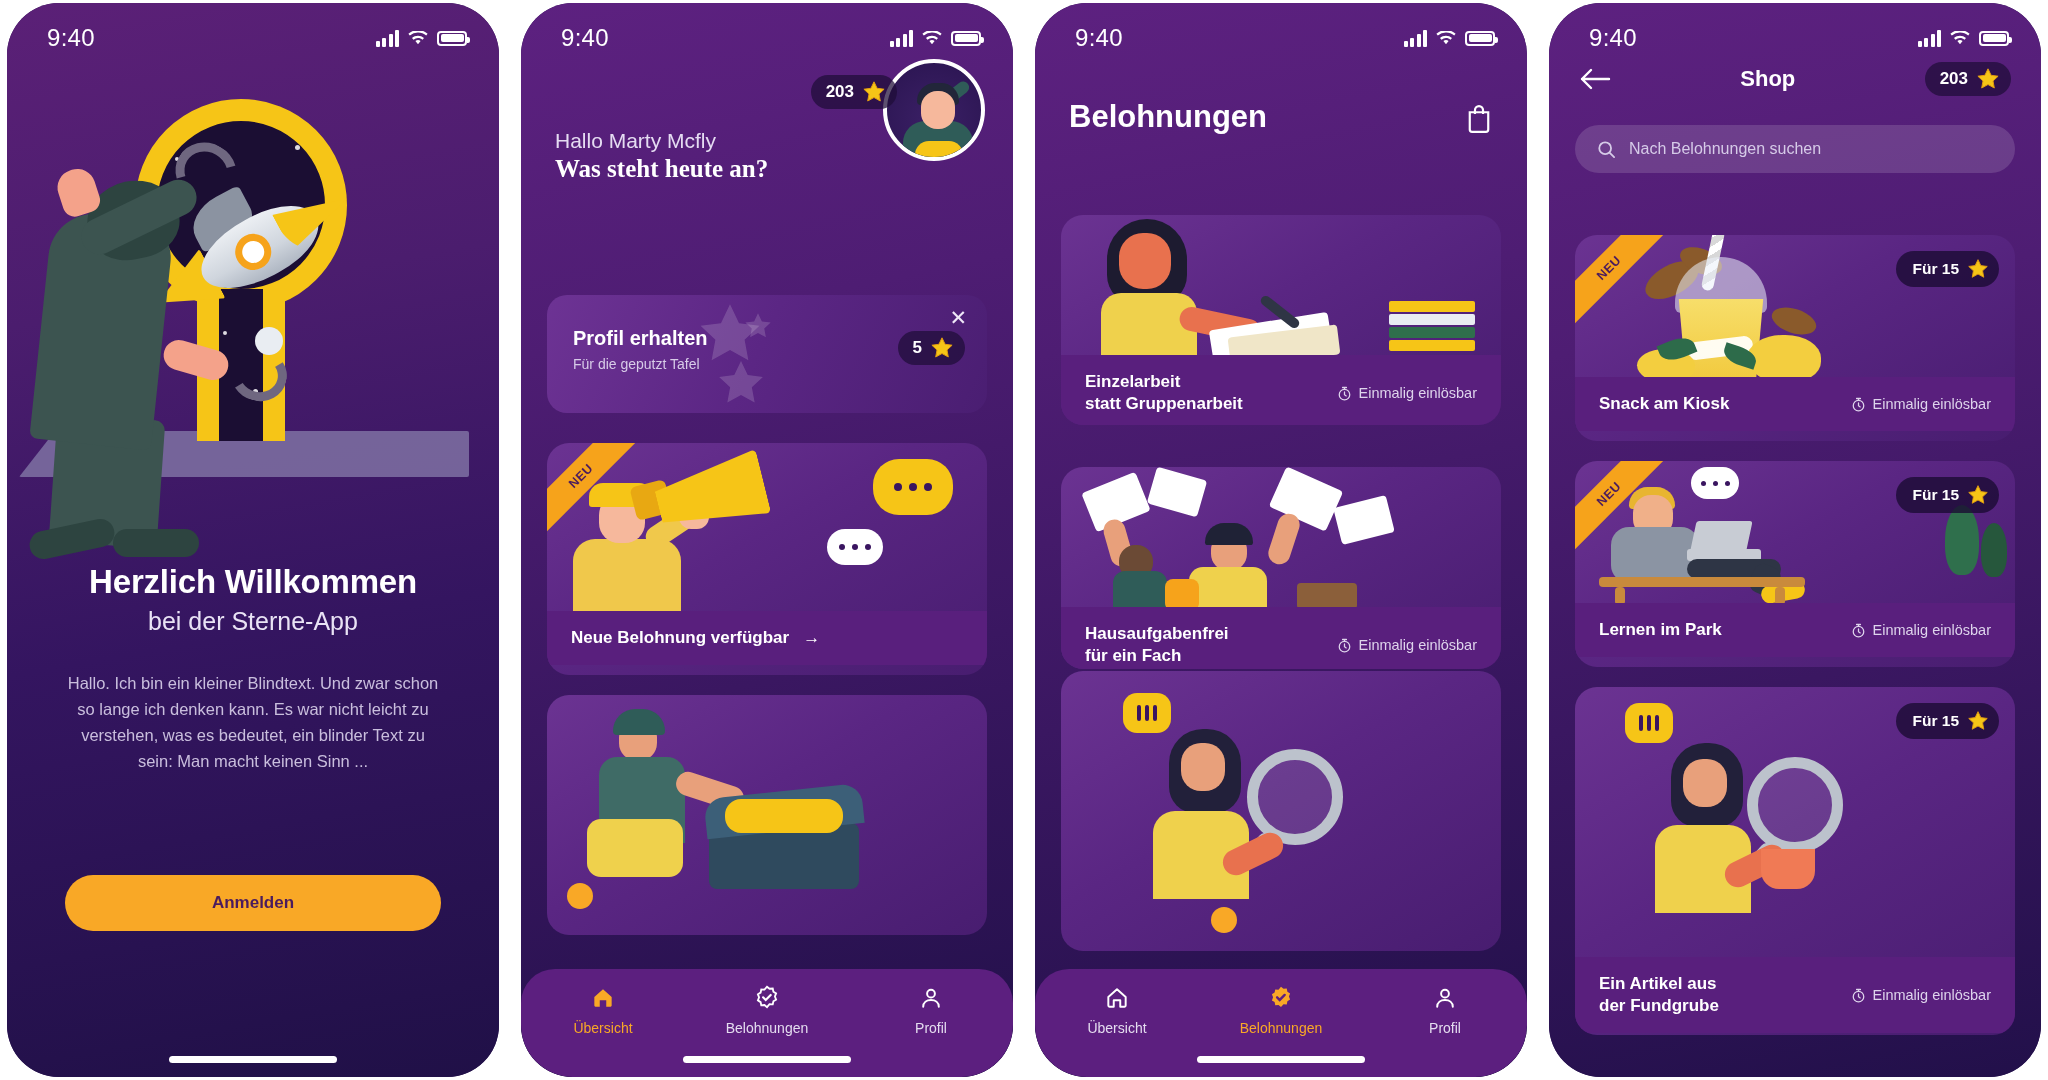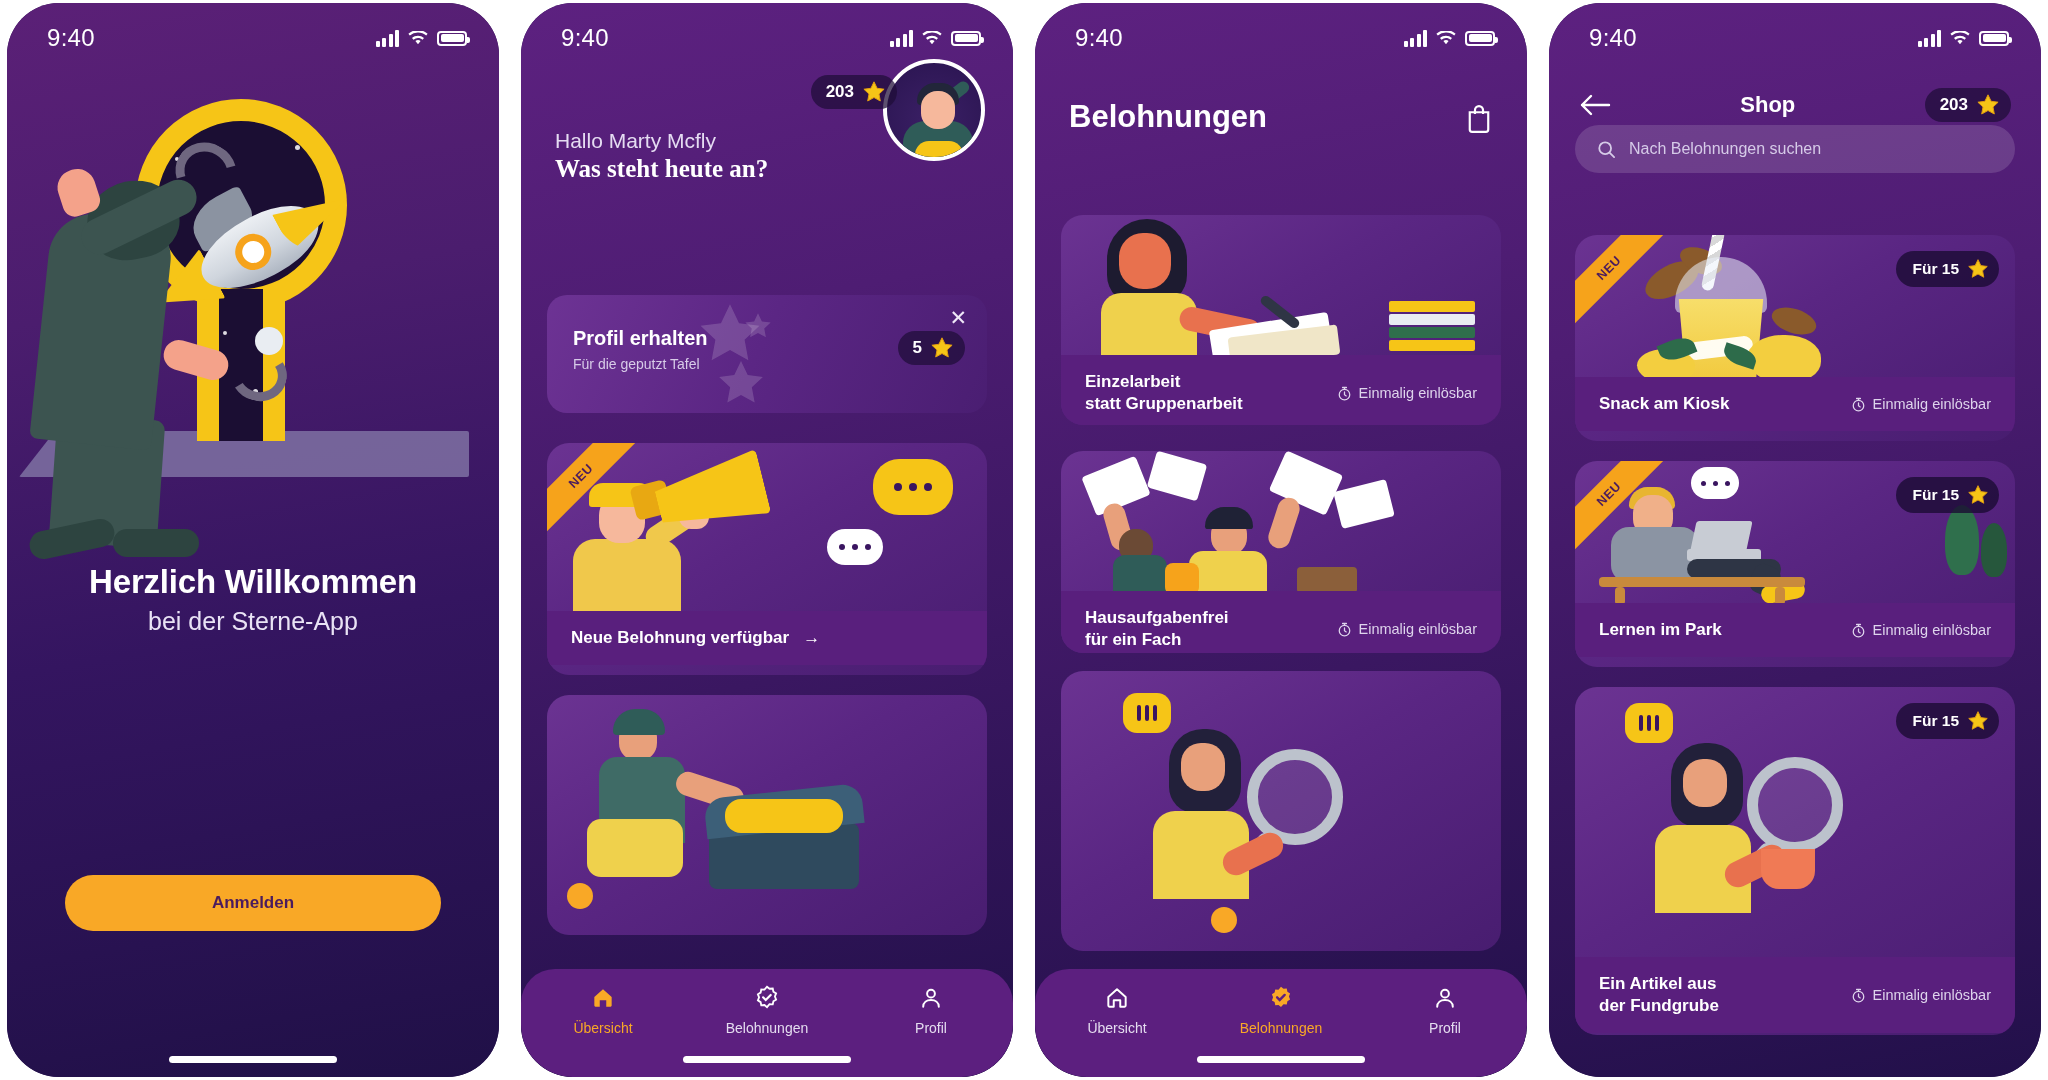--- a/index.html
+++ b/index.html
@@ -257,21 +257,21 @@
   .shoe-y{position:absolute;background:#F6C517;border-radius:10px}
 
   .excl-bub{position:absolute;width:48px;height:40px;background:#F6C517;border-radius:14px;display:flex;align-items:center;justify-content:center;gap:4px}
   .excl-bub b{display:block;width:4px;height:16px;background:#3a1560;border-radius:2px}
 
   
   .s3-title { position:absolute; left: 34px; top: 96px; color:#fff; font-size: 31px; font-weight: 700; z-index: 12 }
   .s3-bag { position:absolute; right: 34px; top: 100px; width: 28px; height: 30px; cursor:pointer; z-index: 12 }
 
   
-  .s4-top { position:absolute; top: 72px; left: 0; right: 0; height: 60px; display:flex; align-items:center; padding: 0 30px; z-index: 14 }
+  .s4-top { position:absolute; top: 46px; left: 0; right: 0; height: 60px; display:flex; align-items:center; padding: 0 30px; z-index: 14 }
   .s4-back { width: 32px; height: 22px; cursor:pointer }
   .s4-shoptitle { flex:1; text-align:center; color:#fff; font-size: 22px; font-weight: 700 }
   .search {
     position:absolute; top: 122px; left: 26px; right: 26px; height: 48px;
     background: rgba(255,255,255,.14); border-radius: 26px;
     display:flex; align-items:center; gap: 13px; padding: 0 22px; z-index: 12; cursor:text;
   }
   .search-ph { color:#d6cbe8; font-size: 16px }
   .search-ico { width: 19px; height: 19px; display:block }
 </style>
@@ -330,20 +330,21 @@
           <div class="p-hood"></div>
           <div class="p-arm"></div>
           <div class="p-hand"></div>
           <div class="p-hand2"></div>
         </div>
       </div>
 
       <div class="s1-body">
         <div class="s1-title">Herzlich Willkommen</div>
         <div class="s1-sub">bei der Sterne-App</div>
+        <div class="s1-para">Hallo. Ich bin ein kleiner Blindtext. Und zwar schon so lange ich denken kann. Es war nicht leicht zu verstehen, was es bedeutet, ein blinder Text zu sein: Man macht keinen Sinn ...</div>
       </div>
 
       <button class="s1-btn">Anmelden</button>
       <div class="home-ind"></div>
     </div>
   </div>
 
   <div class="phone">
     <div class="screen sX">
 
@@ -529,21 +530,21 @@
           <div class="rcard-meta">
             <svg class="clock-ico" viewBox="0 0 20 20">
                 <circle cx="10" cy="11.5" r="7" fill="none" stroke="#ded4ec" stroke-width="1.7"></circle>
                 <path d="M10 8v3.6l2.3 1.6M7.4 2h5.2M10 2v2.2" stroke="#ded4ec" stroke-width="1.7" fill="none" stroke-linecap="round"></path>
               </svg>
             <span>Einmalig einlösbar</span>
           </div>
         </div>
       </div>
 
-      <div class="rcard" style="top:448px;height:202px">
+      <div class="rcard" style="top:464px;height:202px">
         <div class="rcard-art" style="height:140px">
           <div class="paper" style="left:26px;top:14px;width:58px;height:42px;transform:rotate(-22deg)"></div>
           <div class="paper" style="left:90px;top:6px;width:52px;height:38px;transform:rotate(16deg)"></div>
           <div class="paper" style="left:214px;top:10px;width:62px;height:44px;transform:rotate(24deg)"></div>
           <div class="paper" style="left:276px;top:34px;width:54px;height:38px;transform:rotate(-14deg)"></div>
           <div style="position:absolute;left:46px;top:52px;width:22px;height:48px;background:#E8A07B;border-radius:11px;transform:rotate(-16deg)"></div>
           <div style="position:absolute;left:212px;top:46px;width:22px;height:52px;background:#E8A07B;border-radius:11px;transform:rotate(18deg)"></div>
           <div style="position:absolute;left:58px;top:78px;width:34px;height:34px;background:#6B4A35;border-radius:16px"></div>
           <div style="position:absolute;left:52px;top:104px;width:54px;height:40px;background:#2f5c58;border-radius:12px 12px 0 0"></div>
           <div style="position:absolute;left:150px;top:66px;width:36px;height:38px;background:#E8A07B;border-radius:17px"></div>

